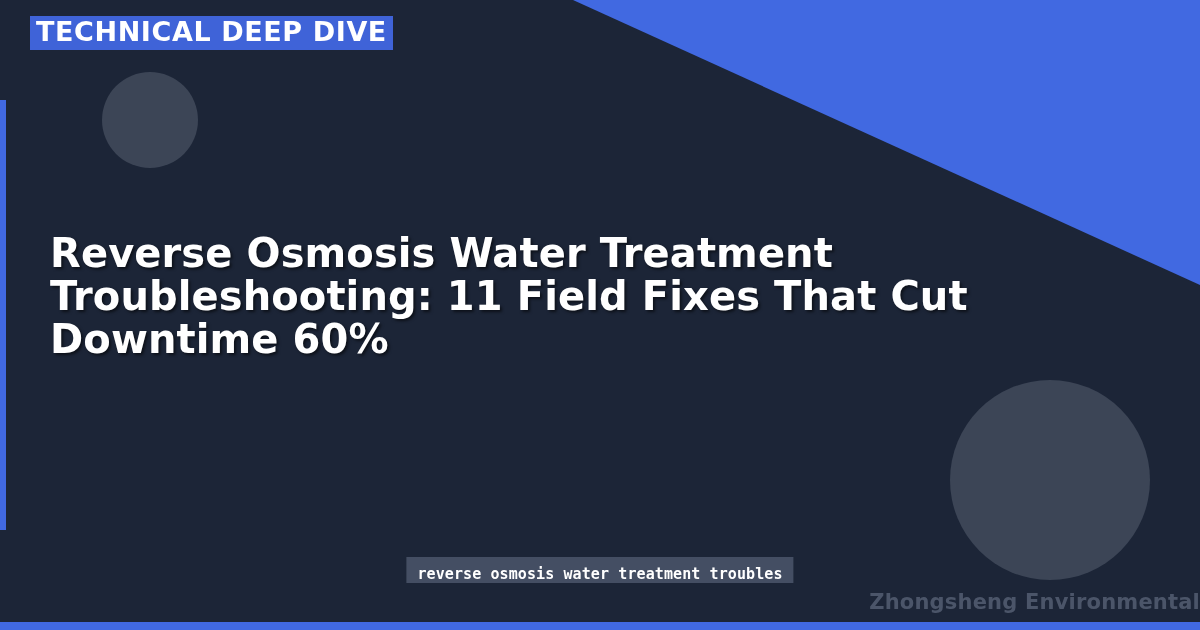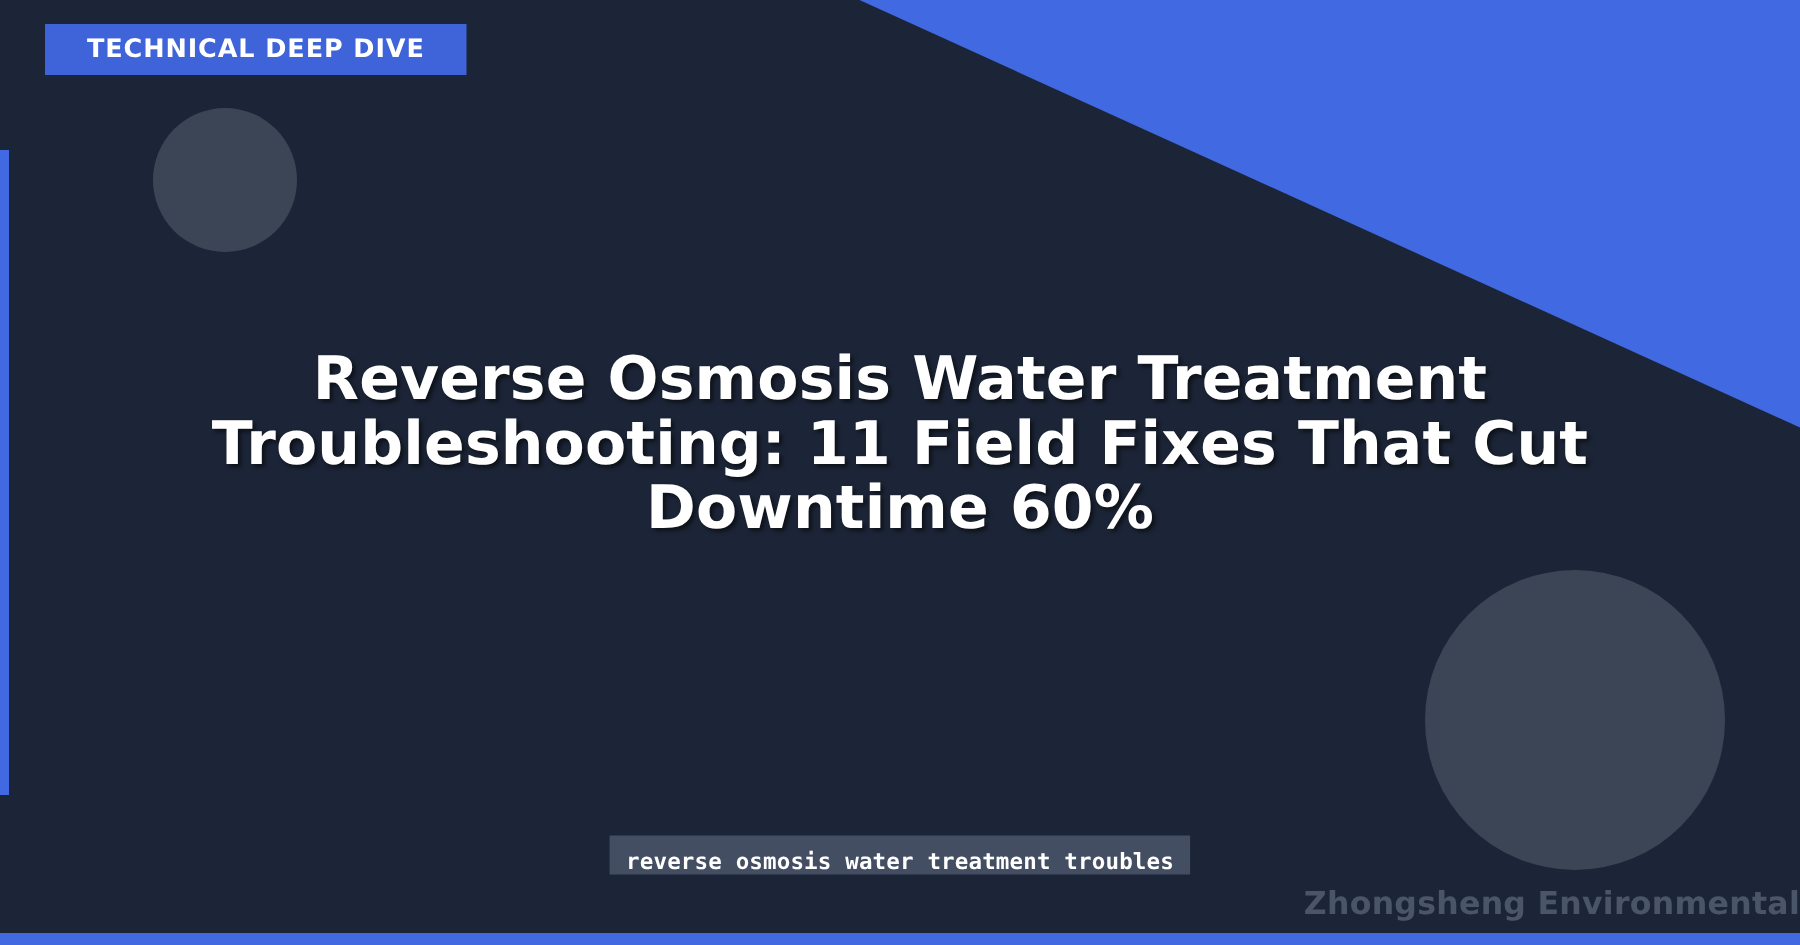--- a/index.html
+++ b/index.html
@@ -60,41 +60,41 @@
     height: 8px;
     background: #4169e1;
   }
 
   
   #category-badge {
     position: absolute;
     left: 30px;
     top: 16px;
     height: 34px;
-    padding: 0 28px;
+    padding: 0 6px;
     display: flex;
-    align-items: center;
+    align-items: flex-start;
     background: #3f63d8;
     color: #ffffff;
-    font-size: 17px;
+    font-size: 27px;
     font-weight: bold;
     letter-spacing: 0.6px;
     text-transform: uppercase;
     box-sizing: border-box;
     white-space: nowrap;
   }
 
   
   #headline {
     position: absolute;
     left: 50px;
     right: 50px;
     top: 232px;
     margin: 0;
-    text-align: center;
+    text-align: left;
     color: #ffffff;
     font-size: 40px;
     font-weight: bold;
     line-height: 43px;
     letter-spacing: 0.1px;
     text-shadow: 2px 2px 3px rgba(0, 0, 0, 0.55);
   }
 
   
   #keyword-chip {

